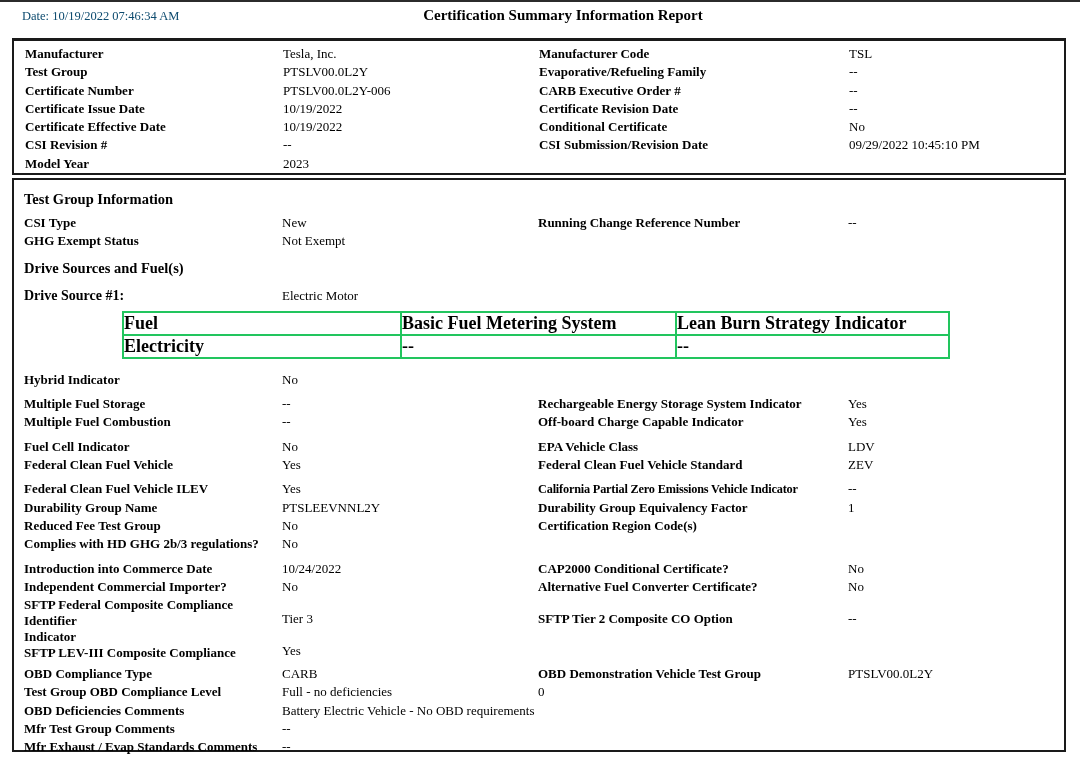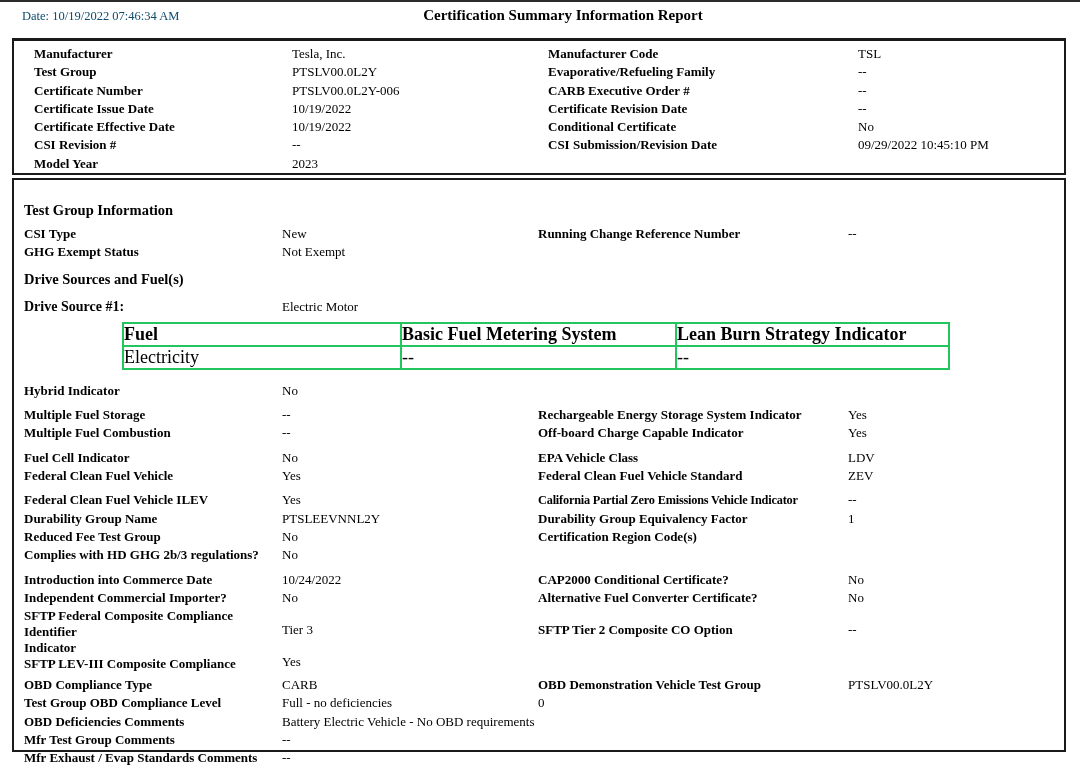--- a/index.html
+++ b/index.html
@@ -15,22 +15,22 @@
   .top-edge { position: absolute; top: 0; left: 0; width: 1080px; height: 2px; background: #2b2b2b; }
   .date { position: absolute; left: 22px; top: 9px; font-size: 12.5px; color: #0c4a6e; white-space: nowrap; }
   .title {
     position: absolute; left: 563px; top: 7px; transform: translateX(-50%);
     font-size: 15px; font-weight: bold; white-space: nowrap;
   }
   .box {
     position: absolute; left: 12px; width: 1054px;
     border: 2px solid #1a1a1a; background: #fff;
   }
-  .box1 { top: 38px; height: 137px; border-top-width: 3px; padding: 4px 0 0 20px; }
-  .box2 { top: 178px; height: 574px; padding: 12px 8px 0 10px; }
+  .box1 { top: 38px; height: 137px; border-top-width: 3px; padding: 4px 0 0 11px; }
+  .box2 { top: 178px; height: 574px; padding: 1px 8px 0 10px; }
   .grid-row {
     display: grid;
     grid-template-columns: 258px 256px 310px auto;
     align-items: end;
     font-size: 13px;
     line-height: 18.3px;
   }
   .lbl { font-weight: bold; white-space: nowrap; }
   .val { white-space: nowrap; }
   .shrink { font-size: 12.3px; letter-spacing: -0.2px; }
@@ -38,21 +38,21 @@
   .heading-tgi { margin-top: 9px; }
   .rows-tgi { margin-top: 5px; }
   .heading-ds { margin-top: 8px; }
   .drive-row { margin-top: 9px; }
   .drive-row .drive-lbl { font-size: 14px; }
   .fuel-table { border-collapse: collapse; margin: 6px 0 0 98px; }
   .fuel-table th, .fuel-table td {
     border: 2px solid #22c55e; text-align: left; padding: 0; font-size: 18px;
   }
   .fuel-table th { font-weight: bold; height: 19px; }
-  .fuel-table td { height: 23px; font-weight: normal; border-radius: 7px; }
+  .fuel-table td { height: 23px; font-weight: bold; border-radius: 7px; }
   .fuel-table .c1 { width: 278px; }
   .fuel-table .c2 { width: 275px; }
   .fuel-table .c3 { width: 273px; }
   .details { margin-top: 12px; }
   .grid-row.gap { margin-top: 6px; }
   .grid-row.gap-sm { margin-top: 5px; }
   .tall { margin-top: 1px; }
   .tall .lbl .line { display: block; line-height: 15.5px; }
 </style>
 </head>

